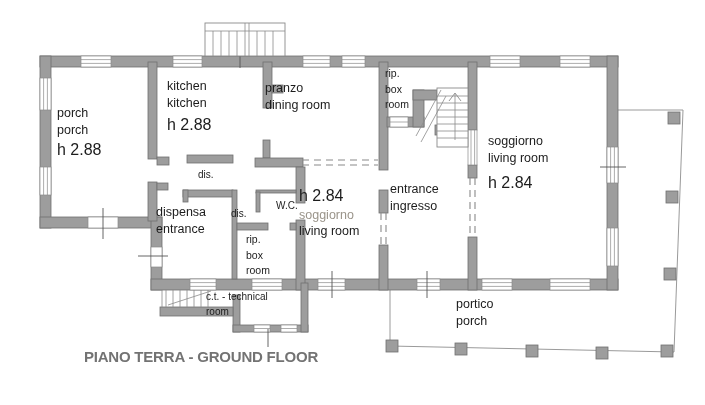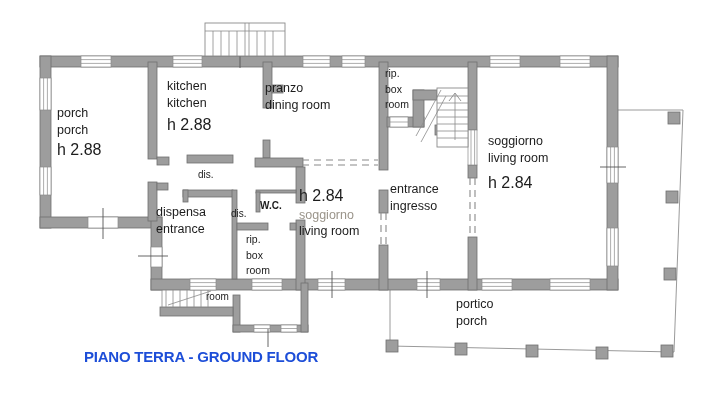--- a/index.html
+++ b/index.html
@@ -28,21 +28,21 @@
   .label .h{font-size:16px;display:block;}
   .label span{display:block;}
   .small{font-size:10.5px;line-height:15.5px;}
   .tiny{font-size:10px;line-height:14px;}
   .muted-word{color:var(--muted);}
   .gap4{margin-top:4px;}
   .gap6{margin-top:6px;}
   .gap9{margin-top:9px;}
   .title{
     position:absolute;left:70px;top:348px;width:262px;text-align:center;
-    font-size:15px;font-weight:800;letter-spacing:-.2px;color:#1d4ed8;
+    font-size:15px;font-weight:800;letter-spacing:-.2px;color:#737373;
   }
 </style>
 </head>
 <body>
 
 <div class="canvas">
 
   <svg width="705" height="405" viewBox="0 0 705 405">
 
     <g>
@@ -279,37 +279,38 @@
 
   <div class="label" style="left:156px;top:204px;width:82px;">
     <span>dispensa</span>
     <span>entrance</span>
   </div>
 
   <div class="label tiny" style="left:231px;top:207px;width:34px;">
     <span>dis.</span>
   </div>
 
-  <div class="label tiny" style="left:260px;top:199px;width:38px;font-weight:bold;">
+  <div class="label tiny" style="left:276px;top:199px;width:38px;">
     <span>W.C.</span>
   </div>
 
   <div class="label" style="left:299px;top:188px;width:90px;">
     <span class="h" style="margin-bottom:2px;">h 2.84</span>
     <span class="muted-word">soggiorno</span>
     <span>living room</span>
   </div>
 
   <div class="label small" style="left:246px;top:232px;width:40px;">
     <span>rip.</span>
     <span>box</span>
     <span>room</span>
   </div>
 
   <div class="label tiny" style="left:206px;top:289px;width:102px;line-height:15px;">
+    <span>c.t. - technical</span>
     <span>room</span>
   </div>
 
   <div class="label" style="left:456px;top:296px;width:100px;">
     <span>portico</span>
     <span>porch</span>
   </div>
 
   <div class="title">PIANO TERRA - GROUND FLOOR</div>
 

